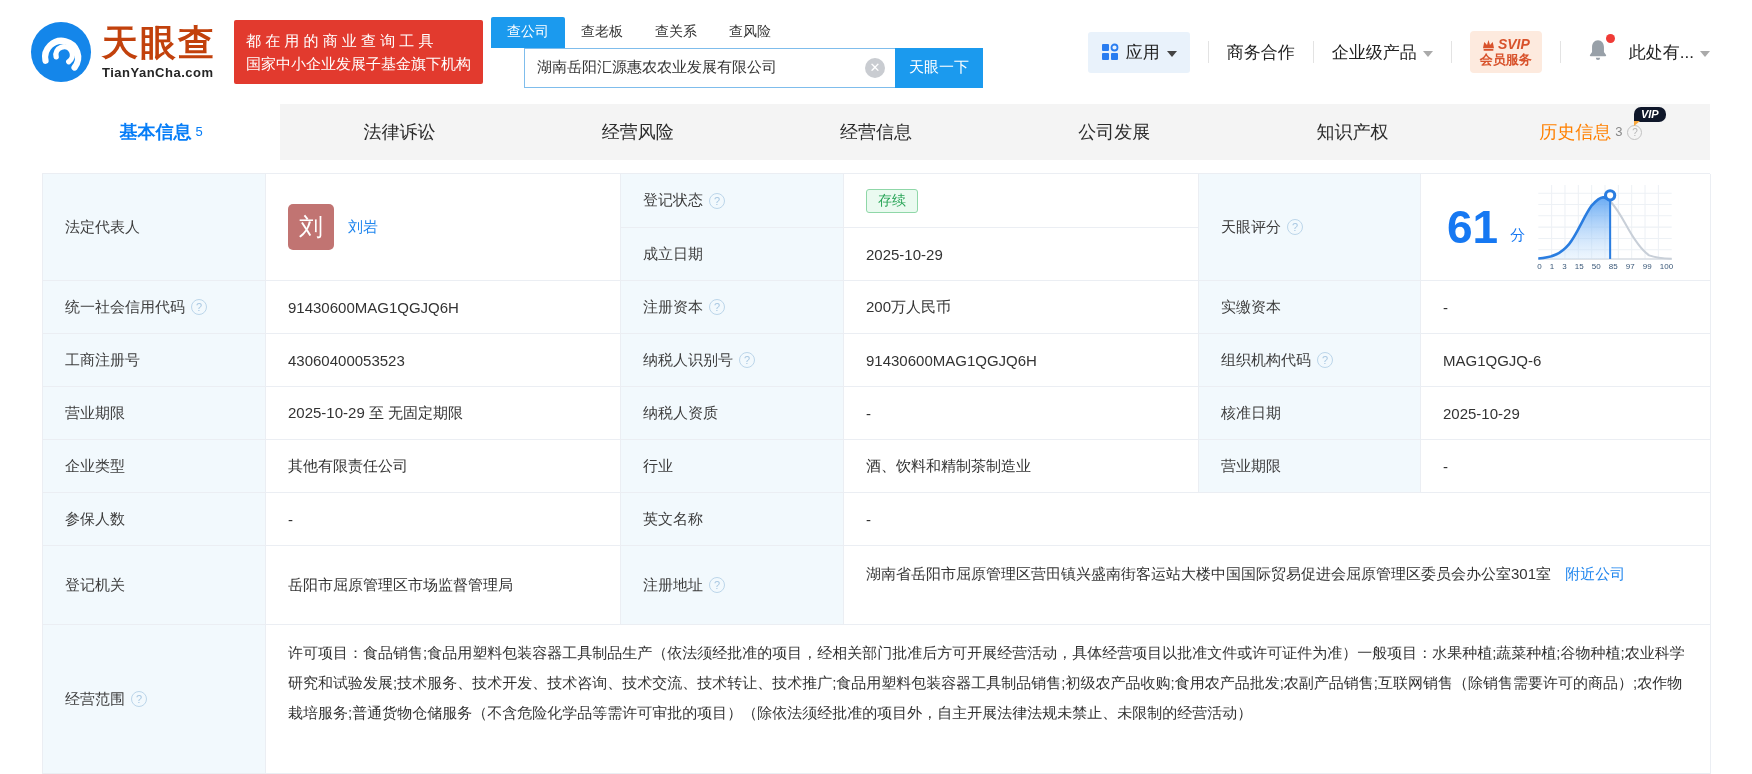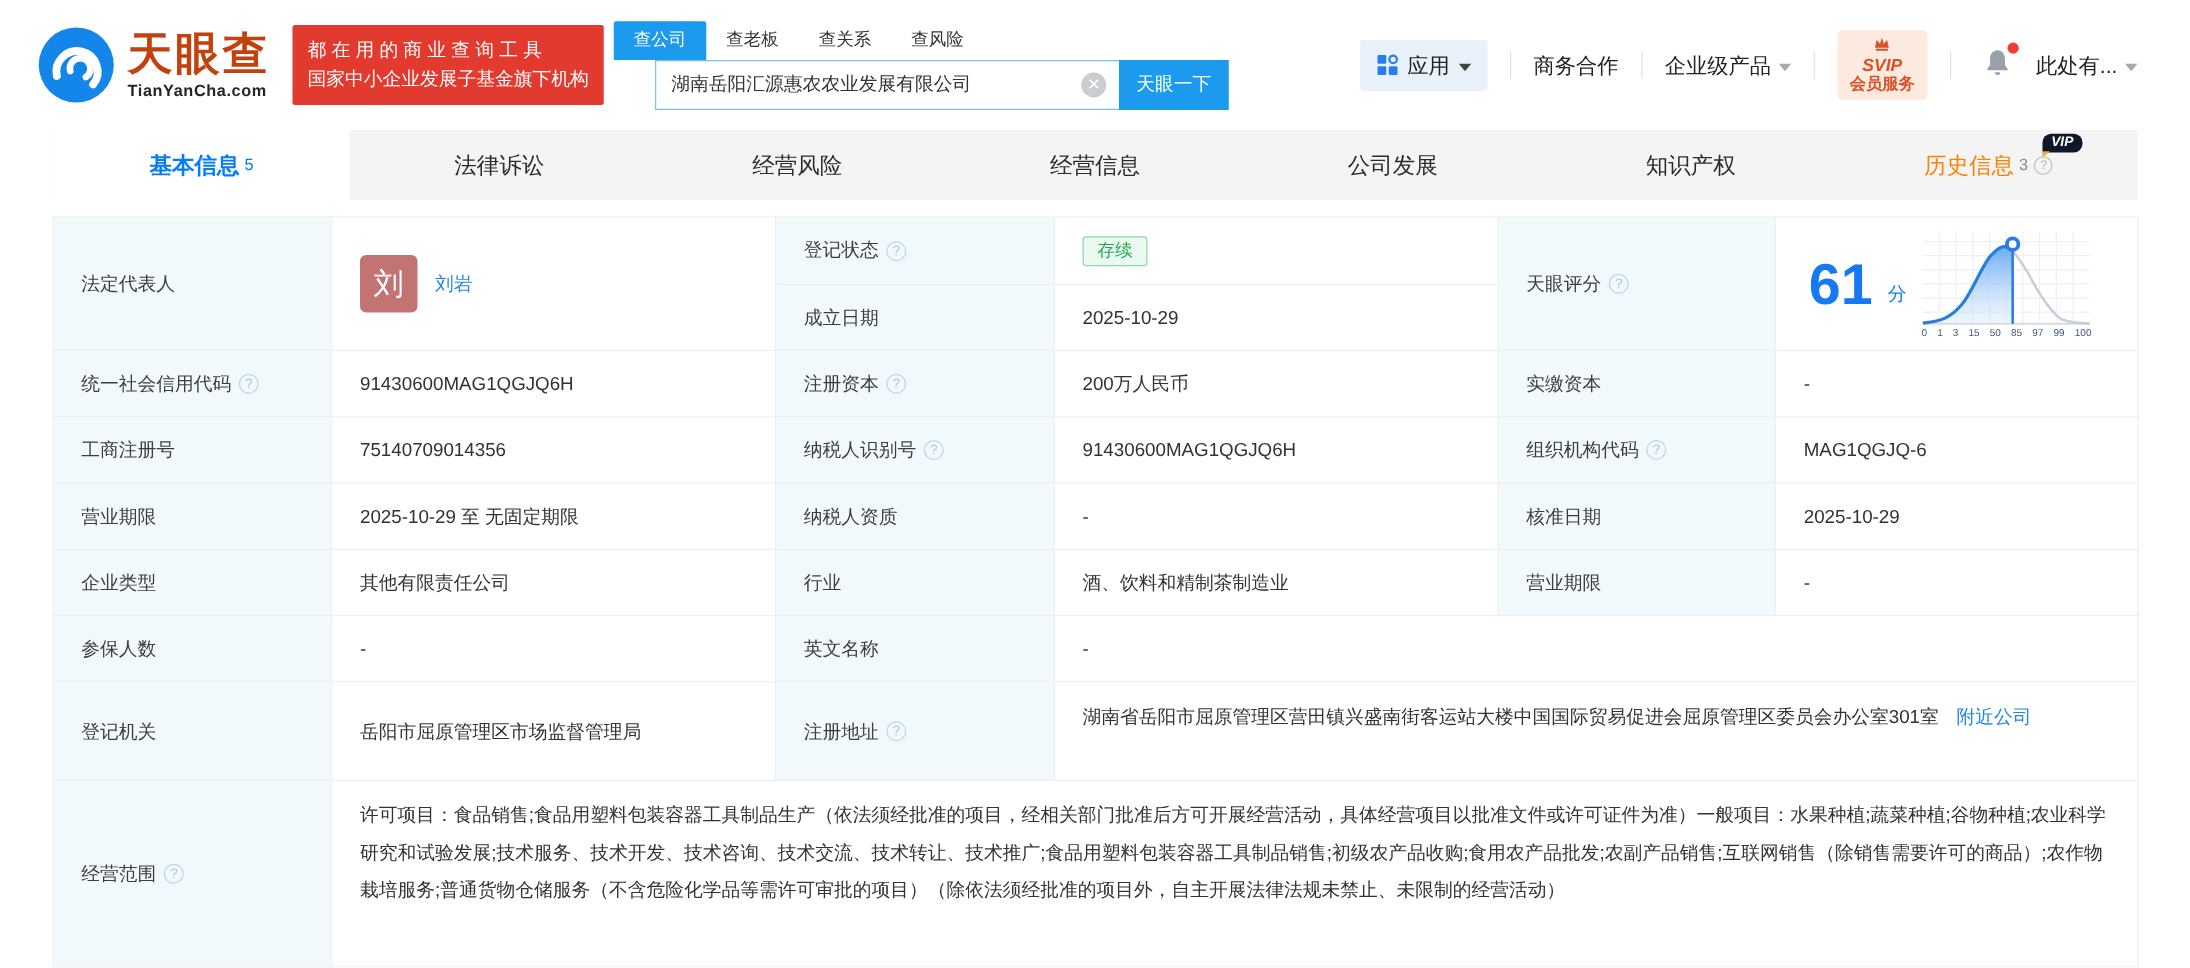--- a/index.html
+++ b/index.html
@@ -29,21 +29,21 @@
   .search-btn { width:88px; height:40px; background:#1b9aee; color:#fff; border:none; font-size:15px; cursor:pointer; font-family:inherit; }
 
   .header-nav { display:flex; align-items:center; margin-left:auto; }
   .apps-box { display:flex; align-items:center; gap:7px; background:#e9f2fb; padding:9px 13px; border-radius:3px; cursor:pointer; }
   .apps-box .txt { font-size:17px; color:#222; }
   .caret { width:0; height:0; border-left:5px solid transparent; border-right:5px solid transparent; border-top:6px solid #444; margin-top:3px; }
   .caret.gray { border-top-color:#aaa; }
   .nav-sep { width:1px; height:22px; background:#e3e3e3; margin:0 18px; }
   .nav-link { font-size:17px; color:#222; cursor:pointer; display:flex; align-items:center; gap:6px; white-space:nowrap; }
   .svip-badge { background:#fdeade; border-radius:4px; padding:5px 10px; text-align:center; cursor:pointer; line-height:1.15; }
-  .svip-top { display:flex; align-items:center; justify-content:center; gap:3px; color:#d8522b; font-size:14px; font-weight:bold; font-style:italic;flex-direction:column; }
+  .svip-top { display:flex; align-items:center; justify-content:center; gap:3px; color:#d8522b; font-size:14px; font-weight:bold; font-style:italic; }
   .svip-bottom { color:#d8522b; font-size:13px; font-weight:bold; }
   .bell-wrap { position:relative; margin:0 6px; cursor:pointer; }
   .bell-dot { position:absolute; top:-3px; right:-4px; width:9px; height:9px; border-radius:50%; background:#f03b36; }
 
   
   .tabbar { margin:0 42px; height:56px; display:flex; background:#f4f4f4; }
   .tab { flex:1; display:flex; align-items:center; justify-content:center; font-size:18px; color:#2b2b2b; cursor:pointer; position:relative; }
   .tab.active { background:#fff; color:#067df7; font-weight:bold; }
   .tab .count { font-size:13px; margin-left:4px; color:#888; font-weight:normal; align-self:center; position:relative; top:-1px; }
   .tab.active .count { color:#067df7; }
@@ -284,21 +284,21 @@
     <span>实缴资本</span>
   </div>
   <div class="cell" style="grid-row:3">
     <span>-</span>
   </div>
 
   <div class="cell label" style="grid-row:4">
     <span>工商注册号</span>
   </div>
   <div class="cell" style="grid-row:4">
-    <span>75140709014356</span>
+    <span>43060400053523</span>
   </div>
   <div class="cell label" style="grid-row:4">
     <span>纳税人识别号</span>
     <span class="help-icon"></span>
   </div>
   <div class="cell" style="grid-row:4">
     <span>91430600MAG1QGJQ6H</span>
   </div>
   <div class="cell label" style="grid-row:4">
     <span>组织机构代码</span>

